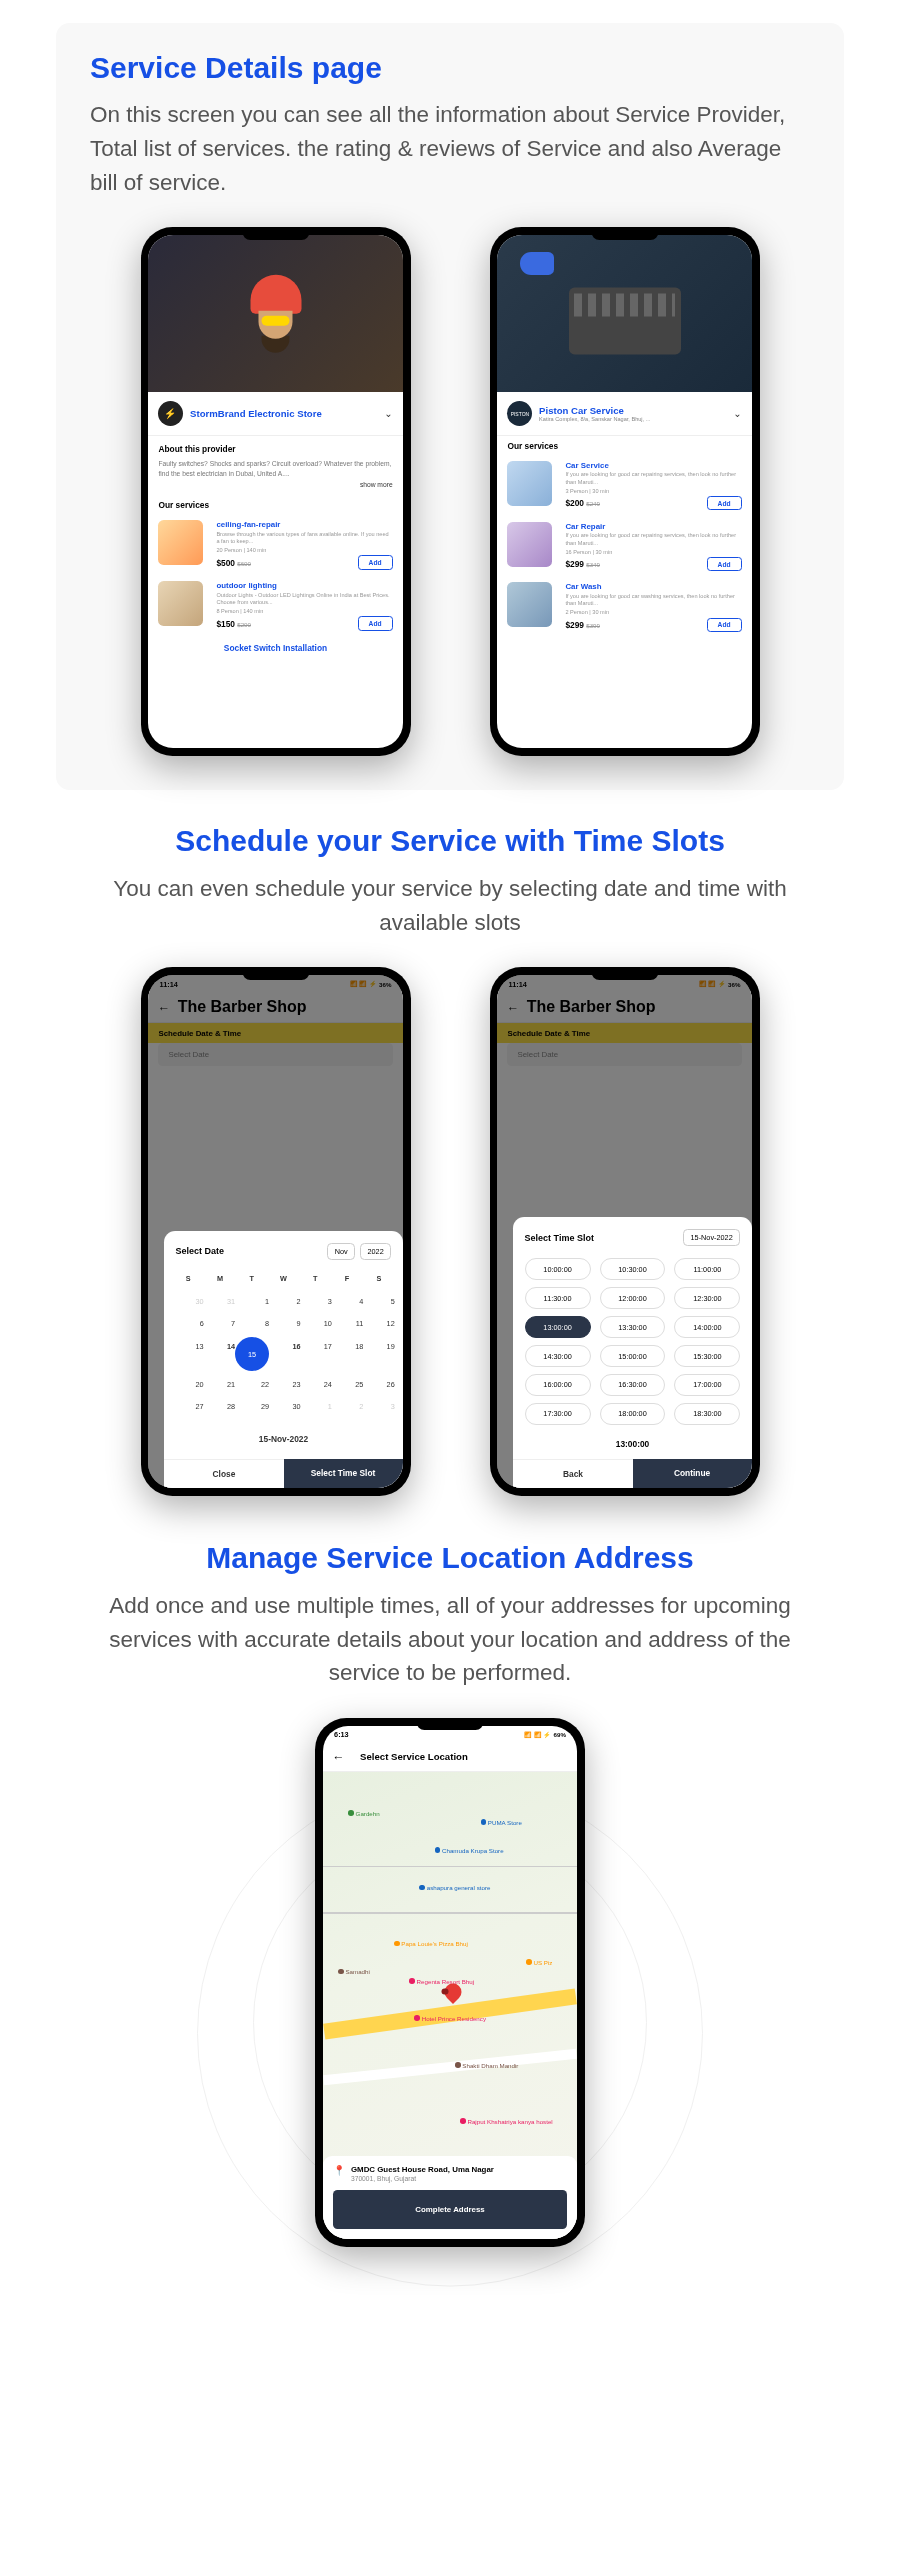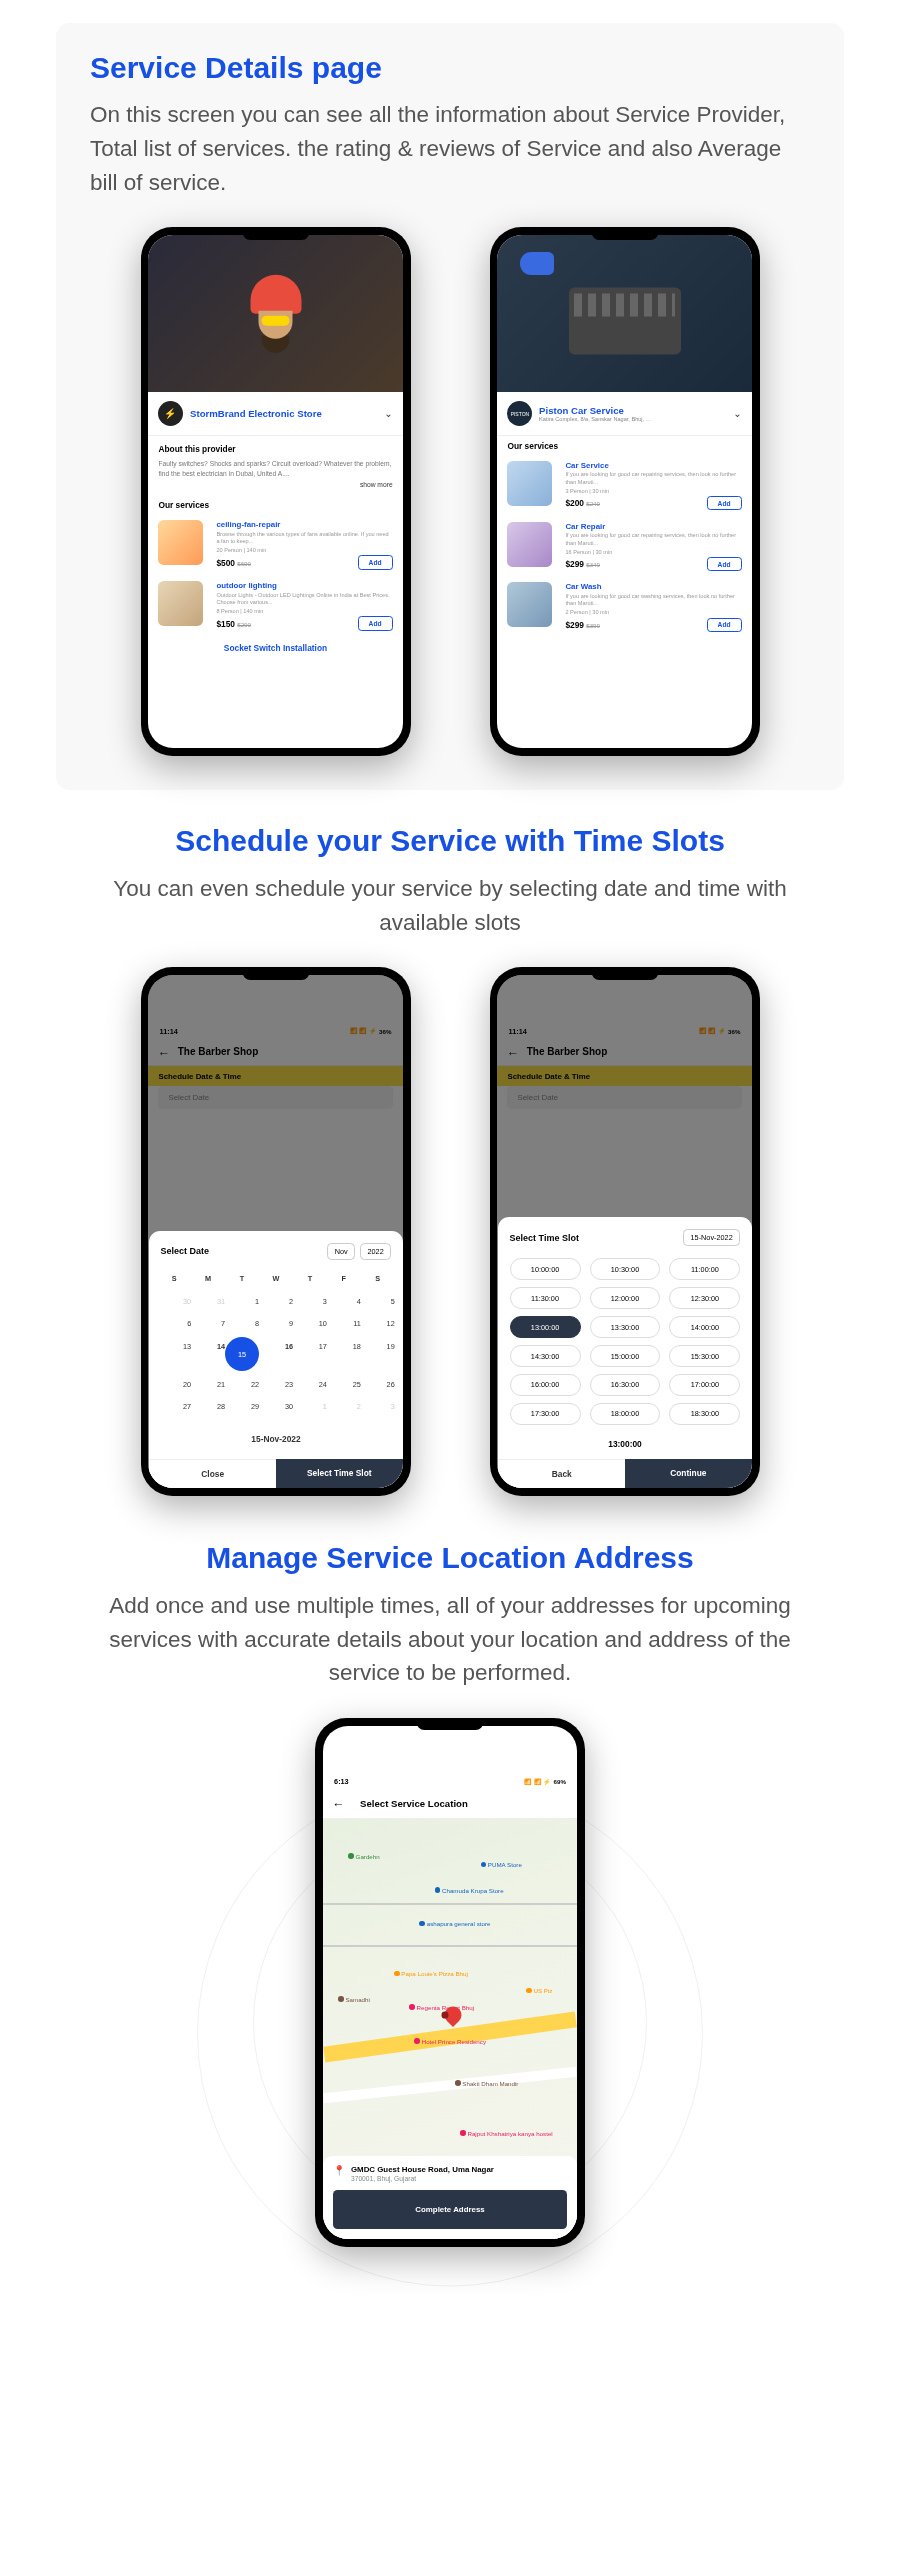--- a/index.html
+++ b/index.html
@@ -5,21 +5,21 @@
 * { margin: 0; padding: 0; box-sizing: border-box; font-family: -apple-system, BlinkMacSystemFont, 'Segoe UI', sans-serif; }
 body { background: #fff; width: 900px; padding: 22.5px 0; }
 .section { text-align: center; margin-bottom: 45px; }
 .section-card { background: #f8f8f8; border-radius: 13.5px; padding: 28px 34px 34px; margin: 0 56px 34px; }
 .section-title { color: #1650e5; font-size: 30px; font-weight: 700; margin-bottom: 13.5px; }
 .section-desc { color: #555; font-size: 22.5px; line-height: 1.5; max-width: 731px; margin: 0 auto 28px; }
 .phones { display: flex; justify-content: center; gap: 79px; }
 .phone { width: 270px; height: 529px; background: #000; border-radius: 31.5px; padding: 7.9px; position: relative; box-shadow: 0 11.2px 34px rgba(0,0,0,0.3); }
 .phone-screen { width: 100%; height: 100%; background: #fff; border-radius: 25px; overflow: hidden; position: relative; }
 .phone-notch { position: absolute; top: 0; left: 50%; transform: translateX(-50%); width: 67px; height: 12.4px; background: #000; border-radius: 0 0 7.9px 7.9px; z-index: 10; }
-.status-bar { display: flex; justify-content: space-between; align-items: center; padding: 4.5px 11.2px 2.2px; font-size: 7.3px; font-weight: 600; margin-top: 47px; }
+.status-bar { display: flex; justify-content: space-between; align-items: center; padding: 4.5px 11.2px 2.2px; font-size: 7.3px; font-weight: 600; }
 .status-right { display: flex; gap: 2.2px; align-items: center; font-size: 6.2px; }
 
 
 .hero-img { width: 100%; height: 157px; background: linear-gradient(135deg, #2a2a3a, #4a3a2a); position: relative; overflow: hidden; }
 .worker { position: absolute; left: 50%; top: 50%; transform: translate(-50%,-50%); }
 .helmet { width: 51px; height: 39px; background: #e74c3c; border-radius: 28px 28px 5.6px 5.6px; margin: 0 auto; }
 .face { width: 34px; height: 28px; background: #d4a574; border-radius: 0 0 17px 17px; margin: -2.8px auto 0; position: relative; }
 .goggles { position: absolute; top: 5.6px; left: 2.8px; width: 28px; height: 10px; background: #ffd700; border-radius: 5.6px; }
 .beard { width: 28px; height: 17px; background: #3a2a1a; border-radius: 0 0 14px 14px; margin: -2.8px auto 0; }
 
@@ -52,26 +52,26 @@
 .hero-car { background: linear-gradient(135deg, #2a3a4a, #1a2a3a); }
 .engine { width: 112px; height: 67px; background: #444; border-radius: 5.6px; position: absolute; left: 50%; top: 55%; transform: translate(-50%,-50%); }
 .engine::before { content: ''; position: absolute; top: 5.6px; left: 5.6px; right: 5.6px; height: 22.5px; background: repeating-linear-gradient(90deg, #666 0, #666 8.4px, #444 8.4px, #444 14px); }
 .gloves { position: absolute; top: 17px; left: 22.5px; width: 34px; height: 22.5px; background: #3a6ae0; border-radius: 11.2px 5.6px 5.6px 11.2px; }
 
 .provider-sub { font-size: 5.6px; color: #888; text-align: left; }
 
 
 .app-header { display: flex; align-items: center; padding: 6.7px 9px; background: #fff; border-bottom: 0.6px solid #eee; }
 .back-arrow { font-size: 12.4px; margin-right: 7.9px; }
-.app-title { font-size: 10px; font-weight: 600; }
+.app-title { font-size: 16px; font-weight: 600; }
 .sub-header { padding: 5.6px 10px; font-size: 7.9px; font-weight: 600; text-align: left; background: #fde047; }
 .select-bar { background: #f2f2f2; border-radius: 4.5px; padding: 6.7px 10px; margin: 0 10px 7.9px; font-size: 7.9px; color: #888; text-align: left; }
 .overlay { position: absolute; inset: 0; background: rgba(0,0,0,0.5); }
 
-.sheet { position: absolute; bottom: 0; left: 1px; right: 0; background: #fff; border-radius: 11.2px 11.2px 0 0; padding: 9px 0 0; }
+.sheet { position: absolute; bottom: 0; left: 16px; right: 0; background: #fff; border-radius: 11.2px 11.2px 0 0; padding: 9px 0 0; }
 .sheet-header { display: flex; justify-content: space-between; align-items: center; padding: 3.4px 11.2px 7.9px; }
 .sheet-title { font-size: 9px; font-weight: 700; }
 .pill-group { display: flex; gap: 4.5px; }
 .pill { border: 0.6px solid #ccc; border-radius: 4.5px; padding: 2.8px 6.7px; font-size: 7.3px; }
 .cal-days { display: grid; grid-template-columns: repeat(7, 1fr); padding: 3.4px 7.9px; font-size: 7.3px; font-weight: 700; color: #333; gap: 0; }
 .cal-days span { text-align: center; padding: 3.4px 0; }
 .cal-grid { display: grid; grid-template-columns: repeat(7, 1fr); padding: 0 7.9px; font-size: 7.3px; }
 .cal-cell { text-align: right; padding: 6.7px 0; color: #333; cursor: pointer; }
 .cal-cell.muted { color: #ccc; }
 .cal-cell.selected { background: #1650e5; color: #fff; border-radius: 50%; width: 19px; height: 19px; display: flex; align-items: center; justify-content: center; margin: 2.2px auto; padding: 17px; }

